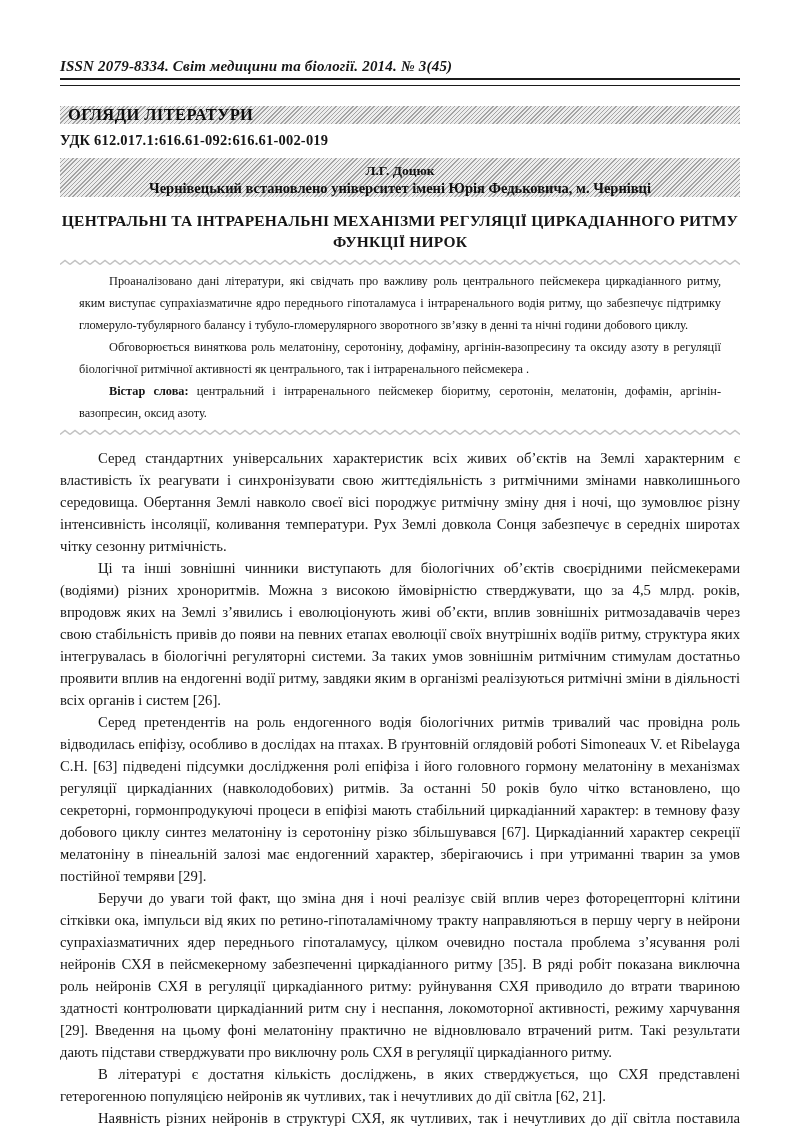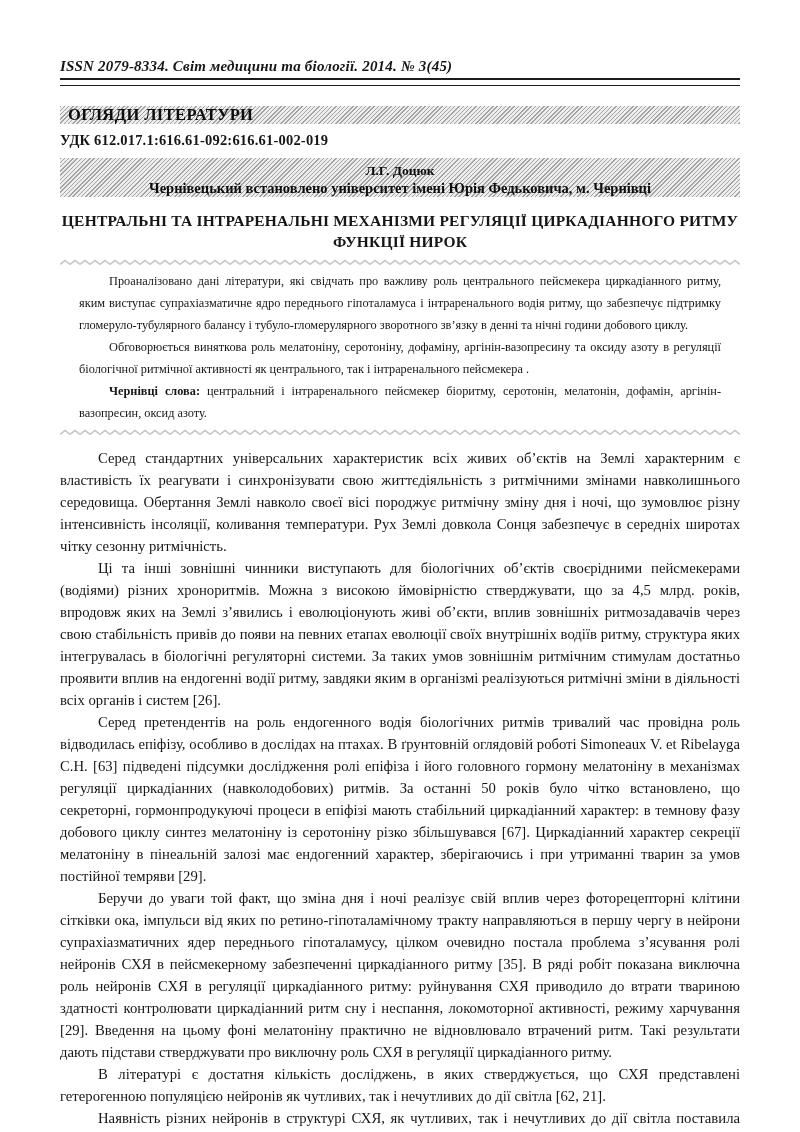--- a/index.html
+++ b/index.html
@@ -73,21 +73,21 @@
       <pattern id="zz1" width="10" height="7" patternUnits="userSpaceOnUse">
         <polyline points="0,5.5 5,1.5 10,5.5" fill="none" stroke="#c2c2c2" stroke-width="1.5"></polyline>
       </pattern>
     </defs>
     <rect width="680" height="7" fill="url(#zz1)"></rect>
   </svg>
 
   <div class="abstract">
     <p>Проаналізовано дані літератури, які свідчать про важливу роль центрального пейсмекера циркадіанного ритму, яким виступає супрахіазматичне ядро переднього гіпоталамуса і інтраренального водія ритму, що забезпечує підтримку гломеруло-тубулярного балансу і тубуло-гломерулярного зворотного зв’язку в денні та нічні години добового циклу.</p>
     <p>Обговорюється виняткова роль мелатоніну, серотоніну, дофаміну, аргінін-вазопресину та оксиду азоту в регуляції біологічної ритмічної активності як центрального, так і інтраренального пейсмекера .</p>
-    <p><span class="kw-label">Чернівці слова:</span> <span>центральний і інтраренального пейсмекер біоритму, серотонін, мелатонін, дофамін, аргінін-вазопресин, оксид азоту.</span></p>
+    <p><span class="kw-label">Вістар слова:</span> <span>центральний і інтраренального пейсмекер біоритму, серотонін, мелатонін, дофамін, аргінін-вазопресин, оксид азоту.</span></p>
   </div>
 
   <svg class="zigzag2" width="680" height="7" xmlns="http://www.w3.org/2000/svg">
     <defs>
       <pattern id="zz2" width="10" height="7" patternUnits="userSpaceOnUse">
         <polyline points="0,5.5 5,1.5 10,5.5" fill="none" stroke="#c2c2c2" stroke-width="1.5"></polyline>
       </pattern>
     </defs>
     <rect width="680" height="7" fill="url(#zz2)"></rect>
   </svg>

